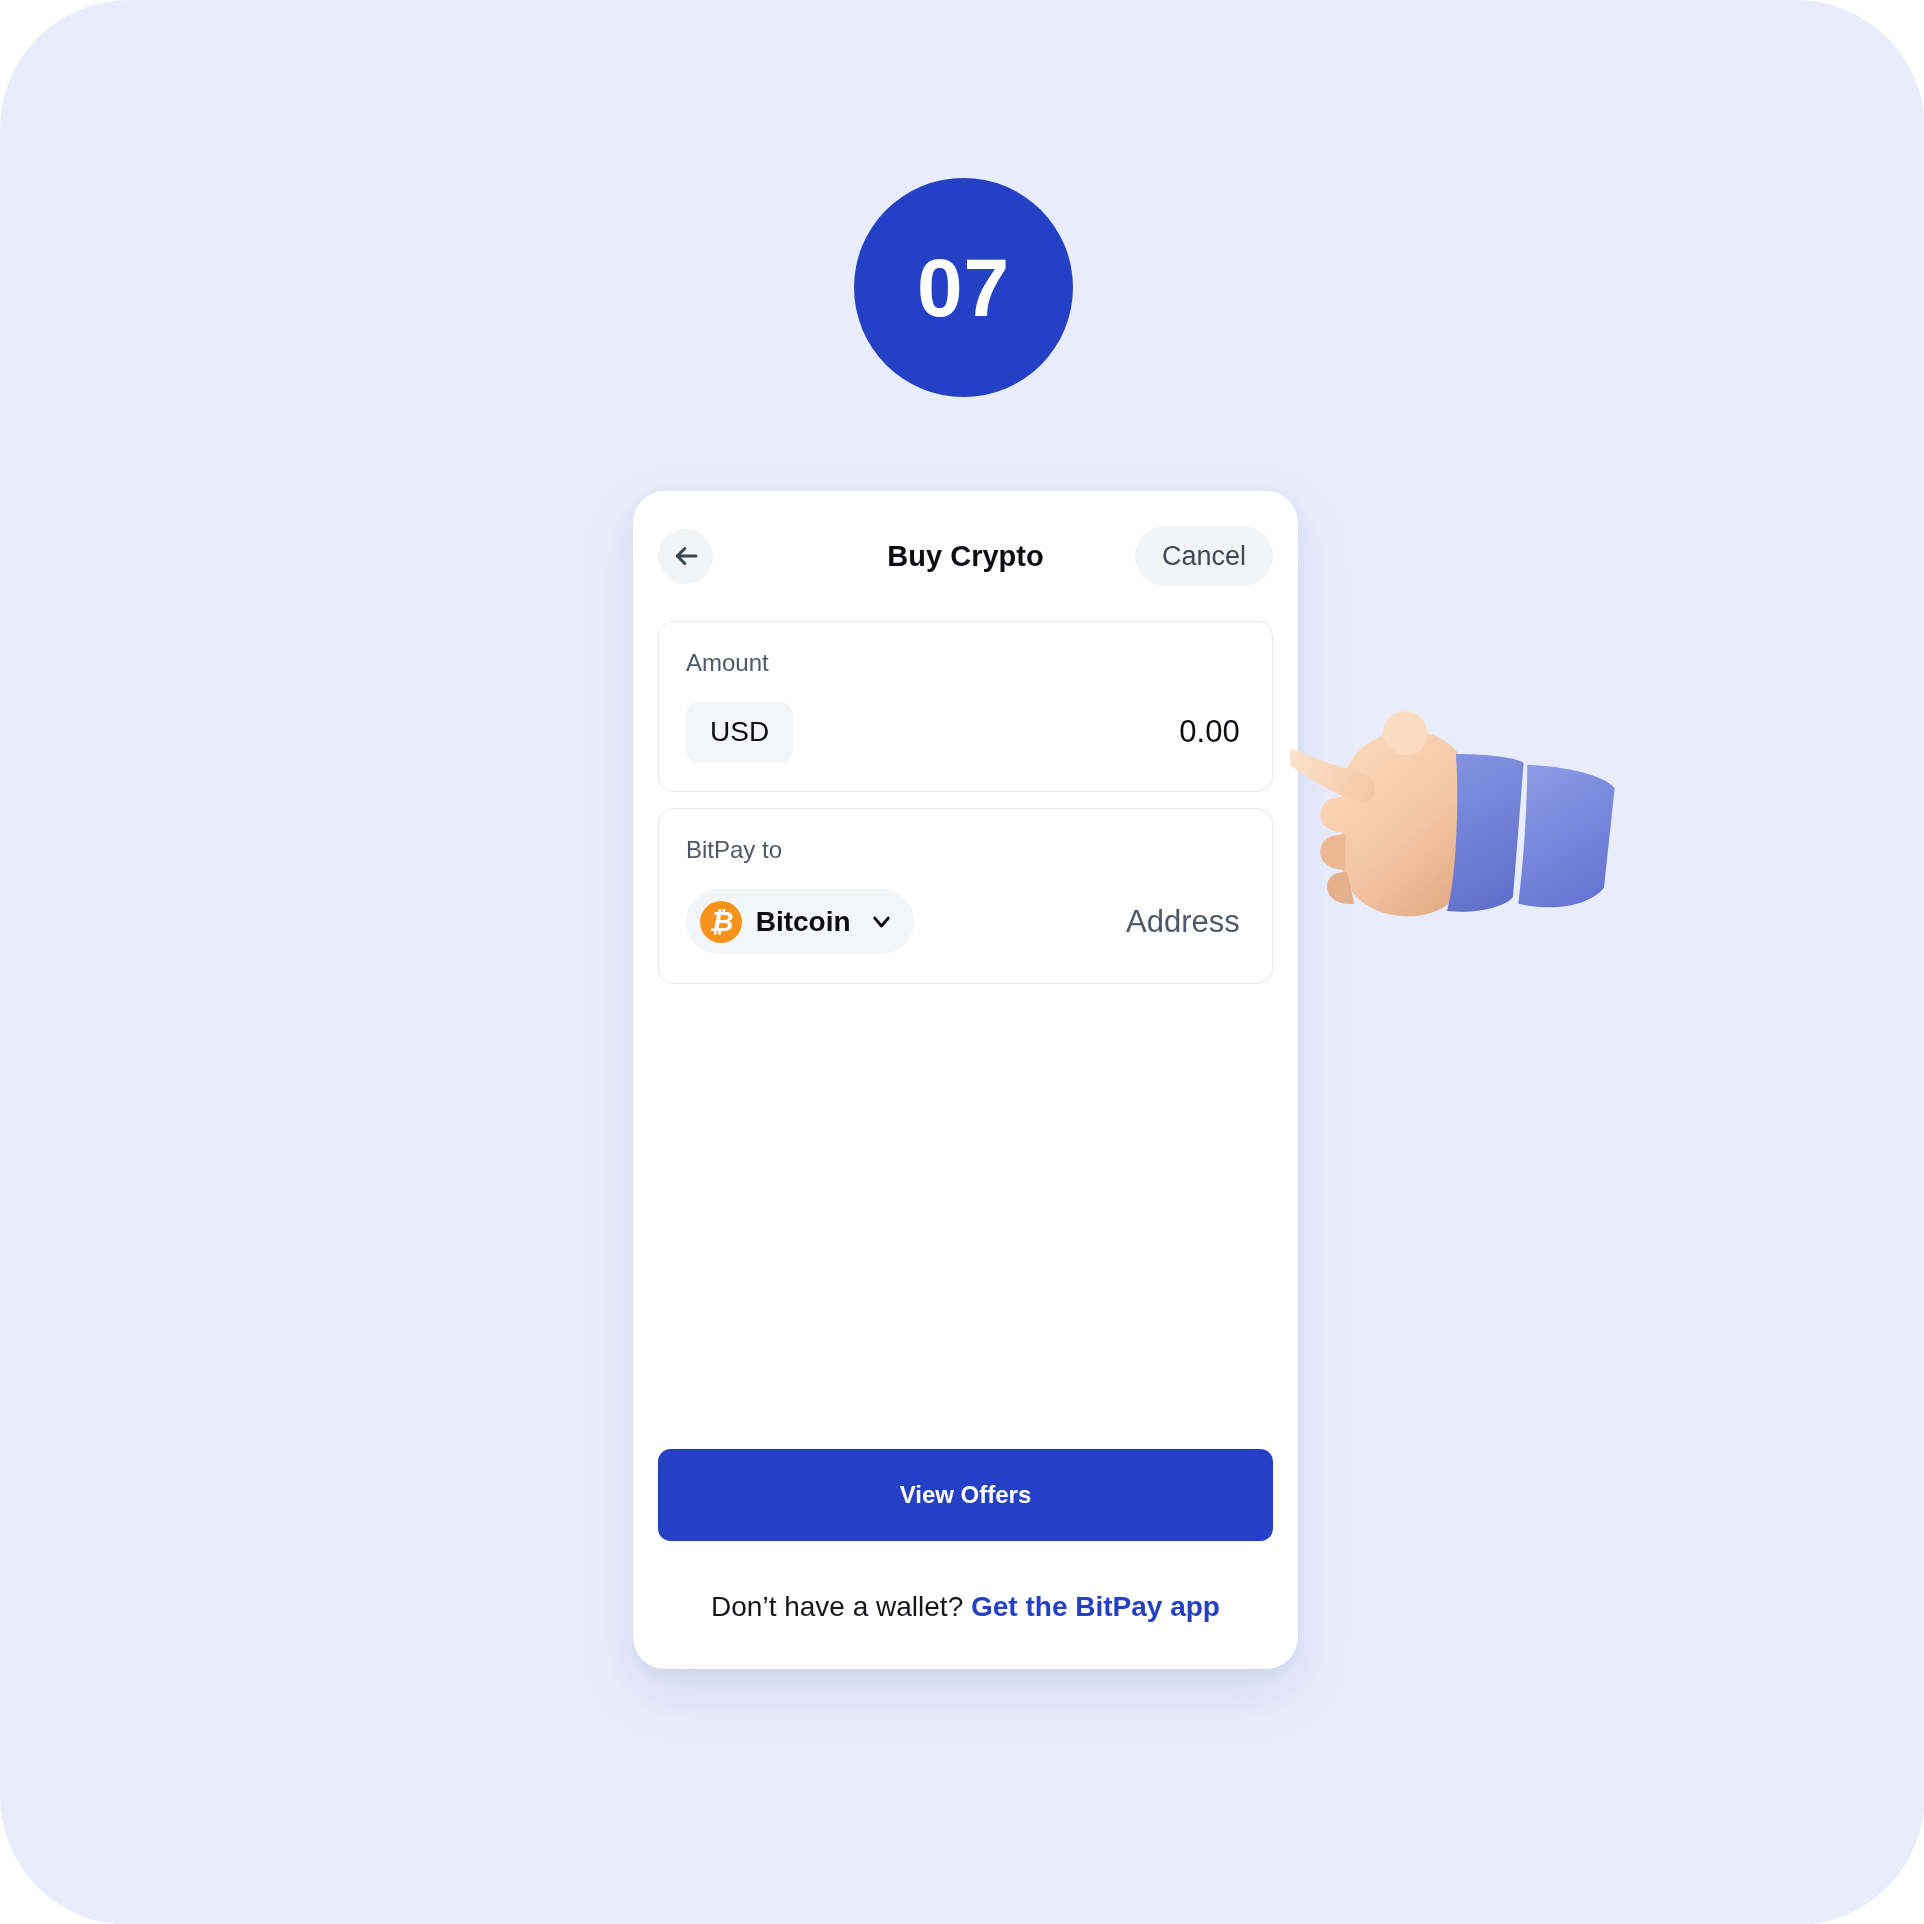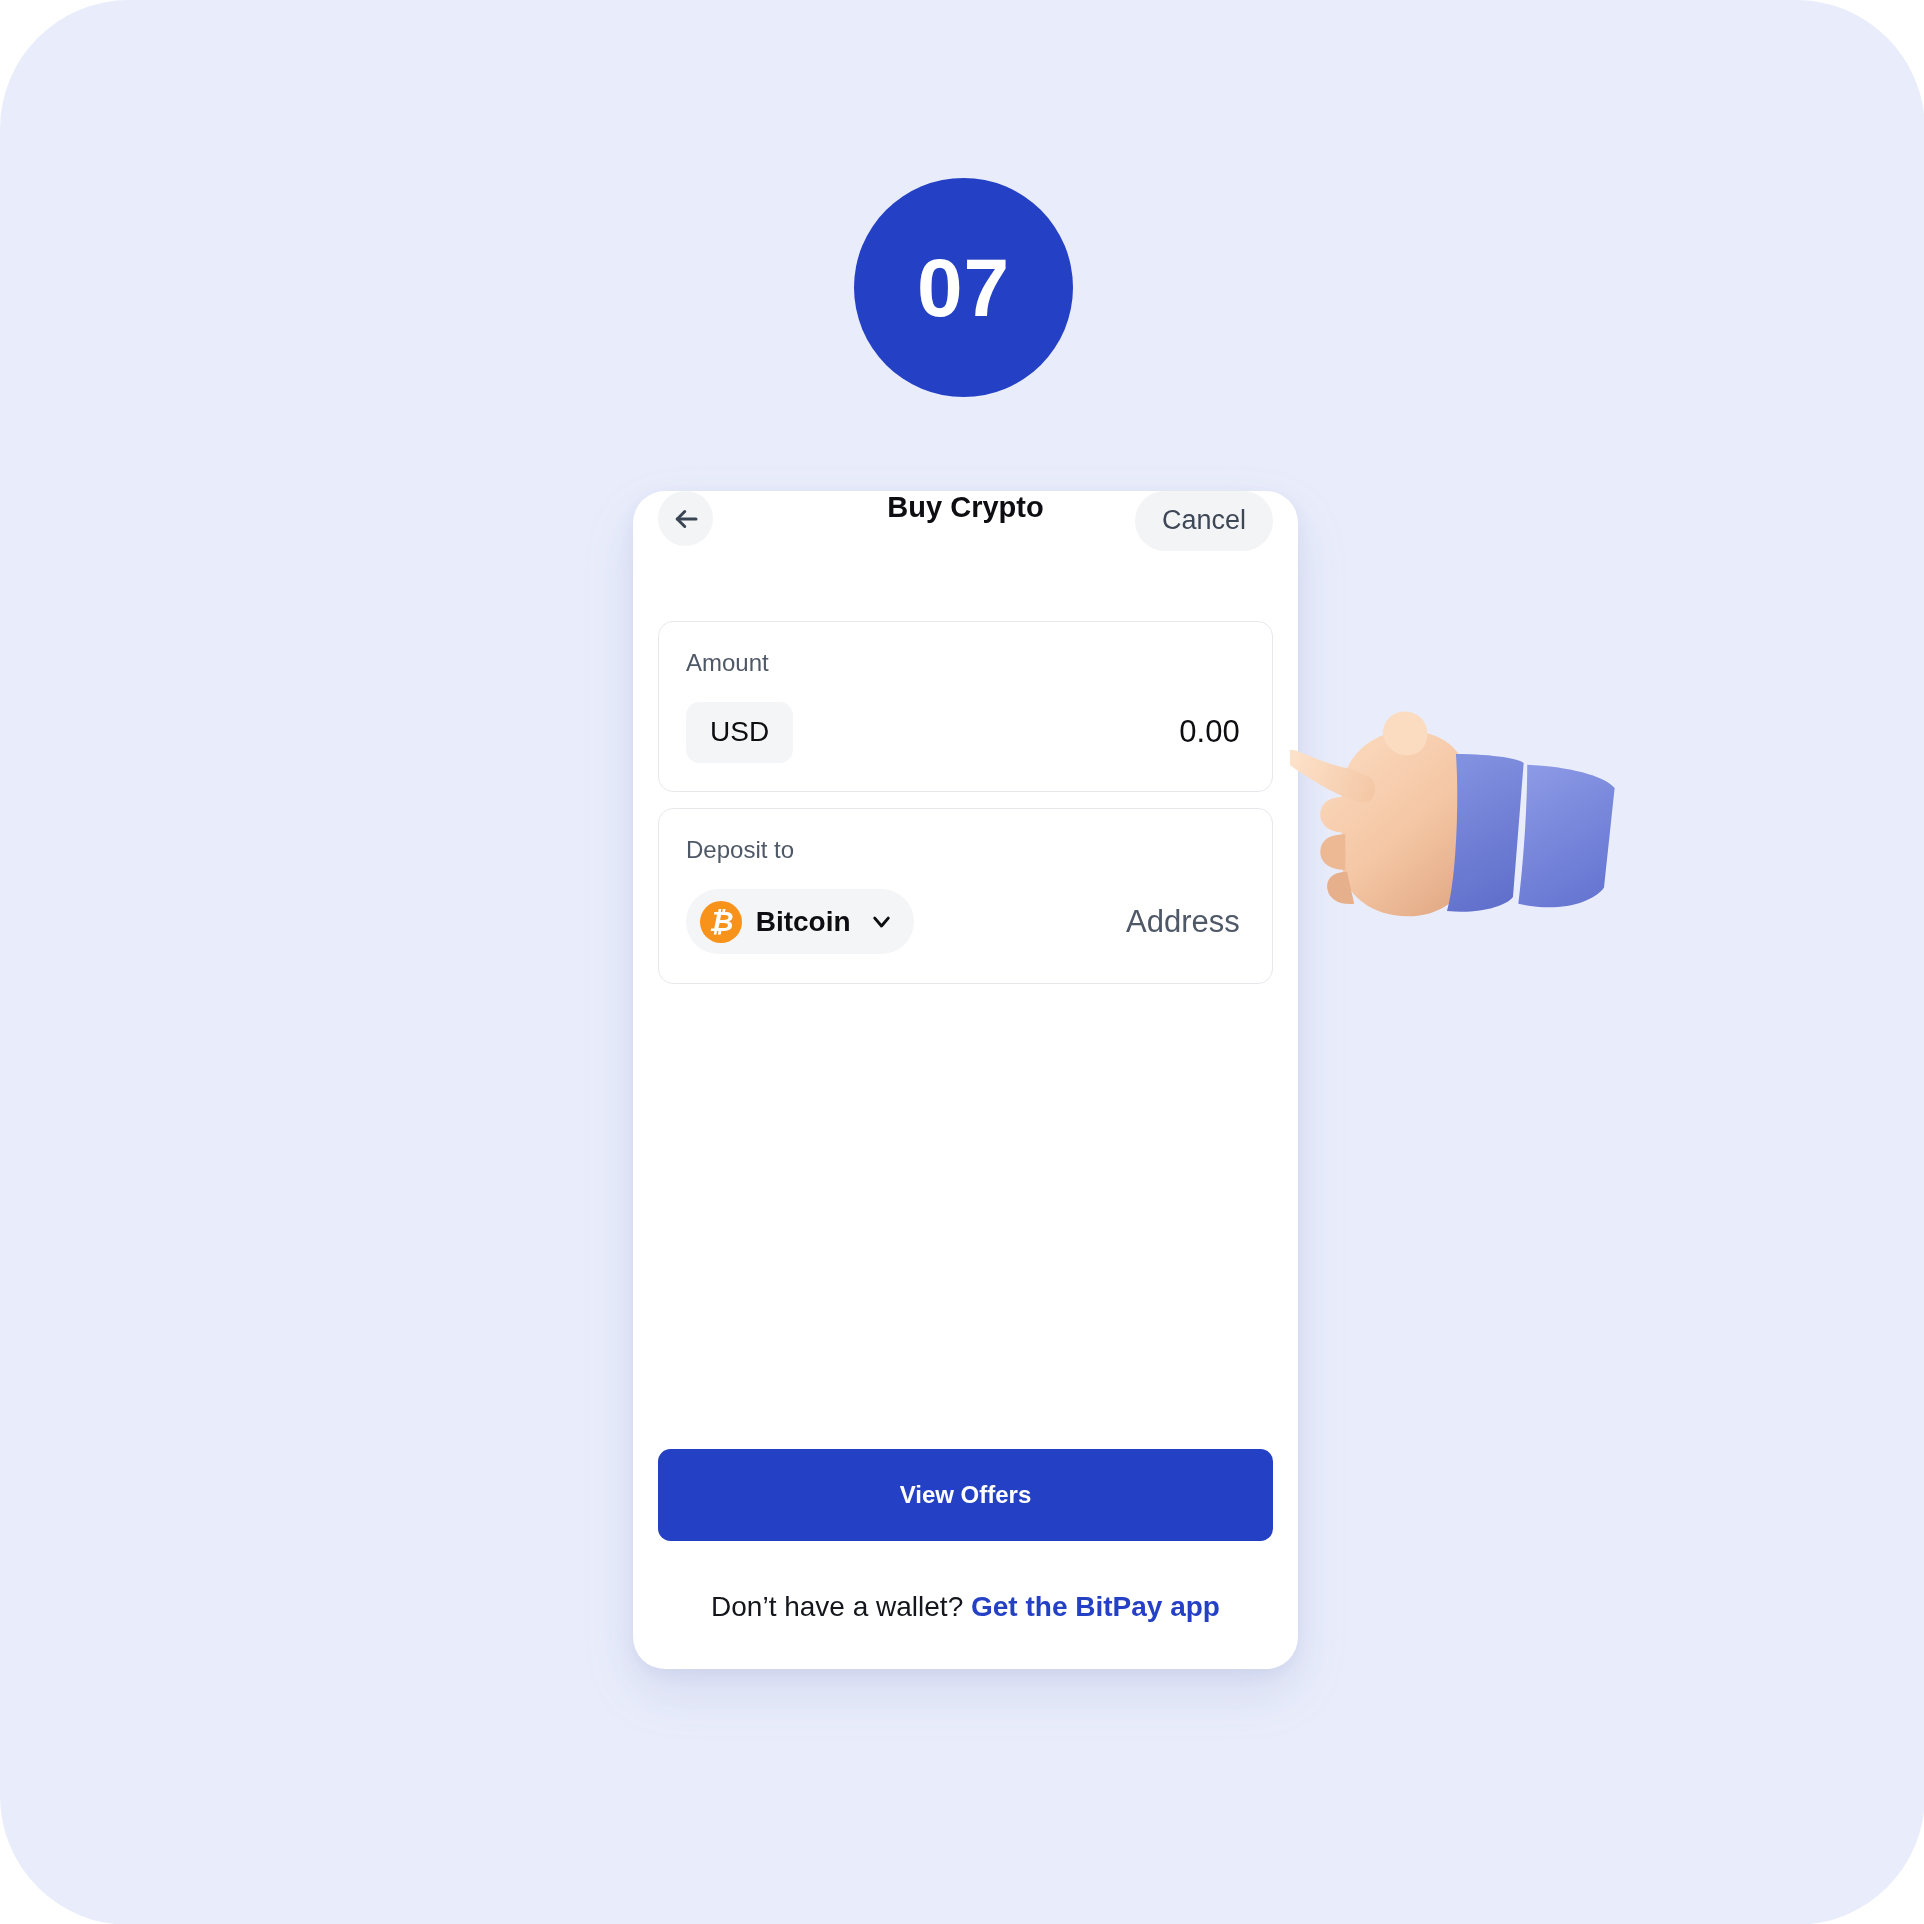--- a/index.html
+++ b/index.html
@@ -53,21 +53,21 @@
     border-radius: 32px;
     box-shadow: 0 23px 53px rgba(80, 95, 170, .13), 0 5.3px 16px rgba(80, 95, 170, .07);
     overflow: hidden;
   }
 
   
   .app-header {
     position: relative;
     height: 130px;
     display: flex;
-    align-items: flex-start;
+    align-items: center;
     padding: 0 25px;
   }
   .back-button {
     width: 55px;
     height: 55px;
     border-radius: 50%;
     background: #f3f4f6;
     border: none;
     display: flex;
     align-items: center;
@@ -246,21 +246,21 @@
 
       <div class="field-card">
         <div class="field-label">Amount</div>
         <div class="field-row">
           <button class="currency-chip">USD</button>
           <div class="amount-value">0.00</div>
         </div>
       </div>
 
       <div class="field-card">
-        <div class="field-label">Deposit to</div>
+        <div class="field-label">BitPay to</div>
         <div class="field-row">
           <button class="asset-chip">
             <span class="btc-icon">₿</span>
             <span class="asset-name">Bitcoin</span>
             <span class="chevron-icon">
               <svg width="27" height="27" viewBox="0 0 24 24" fill="none" stroke="#0d0d12" stroke-width="2.6" stroke-linecap="round" stroke-linejoin="round">
                 <polyline points="6 9 12 16 18 9"></polyline>
               </svg>
             </span>
           </button>

